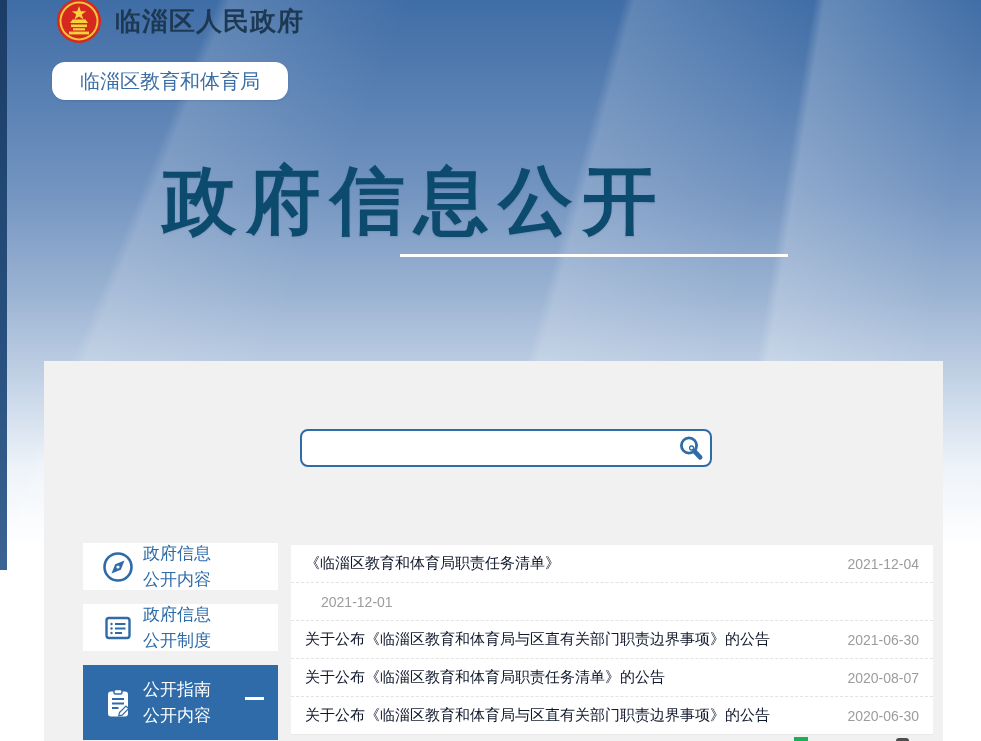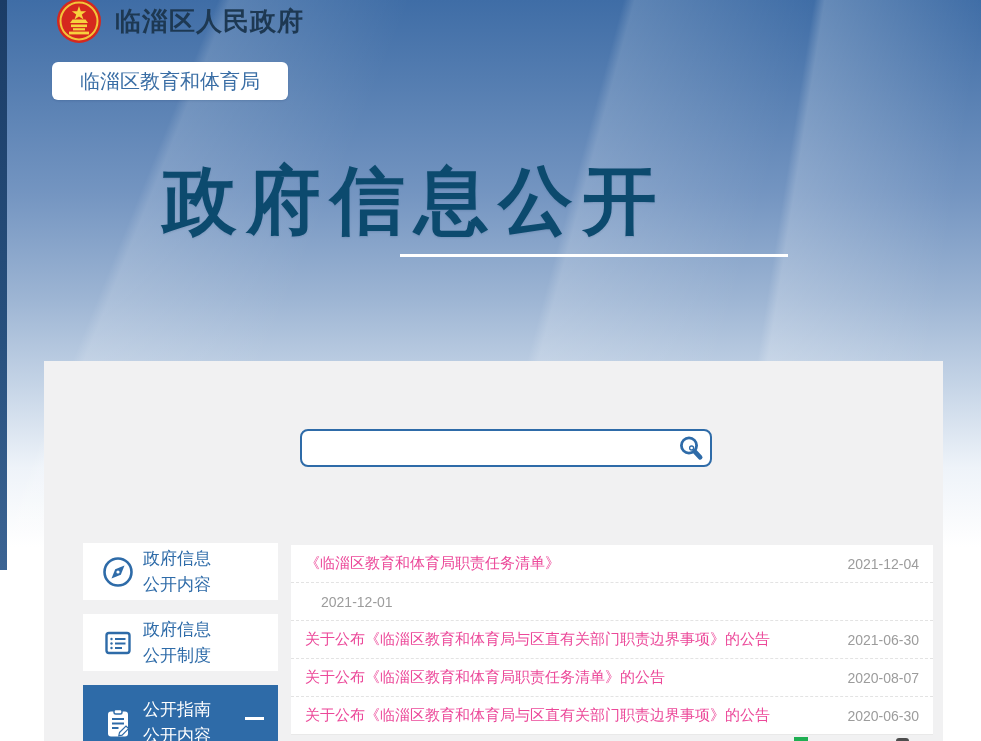--- a/index.html
+++ b/index.html
@@ -31,21 +31,21 @@
   .topbar{position:absolute;left:55px;top:0;height:50px;display:flex;align-items:flex-start;cursor:pointer;font-family:Liberation Mono, monospace;}
   .emblem{position:relative;top:-3px;width:48px;height:48px;flex:0 0 auto;}
   .site-name{
     margin-left:12px;margin-top:4px;font-size:26px;font-weight:bold;
     color:#1d3852;letter-spacing:1px;white-space:nowrap;
   }
 
   
   .dept-tab{
     position:absolute;left:52px;top:62px;width:236px;height:38px;
-    background:#ffffff;border-radius:6px;display:flex;align-items:center;justify-content:center;
+    background:#ffffff;border-radius:13px;display:flex;align-items:center;justify-content:center;
     cursor:pointer;box-shadow:0 1px 2px rgba(20,50,90,.15);
   }
   .dept-tab span{font-size:20px;color:#3a6ea5;}
 
   
   .hero-title{
     position:absolute;left:0;top:152px;width:829px;text-align:center;
     font-size:74px;font-weight:bold;color:#0c4a6e;letter-spacing:10px;
     text-shadow:0 1px 2px rgba(30,60,100,.15);
   }
@@ -65,41 +65,41 @@
     font-size:15px;padding:0 12px;color:#333;font-family:inherit;
   }
   .search-btn{
     width:38px;height:100%;border:none;background:transparent;cursor:pointer;
     display:flex;align-items:center;justify-content:center;padding:0;
   }
 
   
   .sidebar{position:absolute;left:83px;top:543px;width:195px;}
   .side-item{
-    position:relative;width:195px;height:57px;background:#ffffff;margin-bottom:14px;
+    position:relative;width:195px;height:47px;background:#ffffff;margin-bottom:14px;
     display:flex;align-items:center;cursor:pointer;
   }
   .side-item .icon-box{width:36px;height:36px;margin-left:17px;flex:0 0 auto;}
   .side-item .labels{margin-left:7px;font-size:17px;line-height:26px;color:#2e6ba8;}
   .side-item.active{background:#2e6ba8;height:75px;margin-bottom:0;}
   .side-item.active .labels{color:#ffffff;}
   .minus-bar{position:absolute;right:14px;top:32px;width:19px;height:3px;background:#ffffff;}
 
   
   .article-list{
     position:absolute;left:291px;top:545px;width:642px;background:#ffffff;
     border-bottom:1px solid #e9e9e9;
   }
   .article-row{
     height:37px;display:flex;align-items:center;padding:0 14px;
     border-bottom:1px dashed #e3e3e3;cursor:pointer;
   }
   .article-row:last-child{border-bottom:none;}
   .article-title{
-    flex:1;font-size:15px;color:#ec4899;white-space:nowrap;overflow:hidden;text-overflow:ellipsis;
+    flex:1;font-size:15px;color:#0f172a;white-space:nowrap;overflow:hidden;text-overflow:ellipsis;
   }
   .article-date{font-size:14px;color:#9c9c9c;margin-left:16px;white-space:nowrap;}
 
   
   .widget-green{position:absolute;left:794px;top:737px;width:14px;height:4px;background:#1faf53;}
   .widget-dark{position:absolute;left:896px;top:738px;width:13px;height:3px;background:#4d4d4d;border-radius:3px 3px 0 0;}
 </style>
 </head>
 <body>
 

